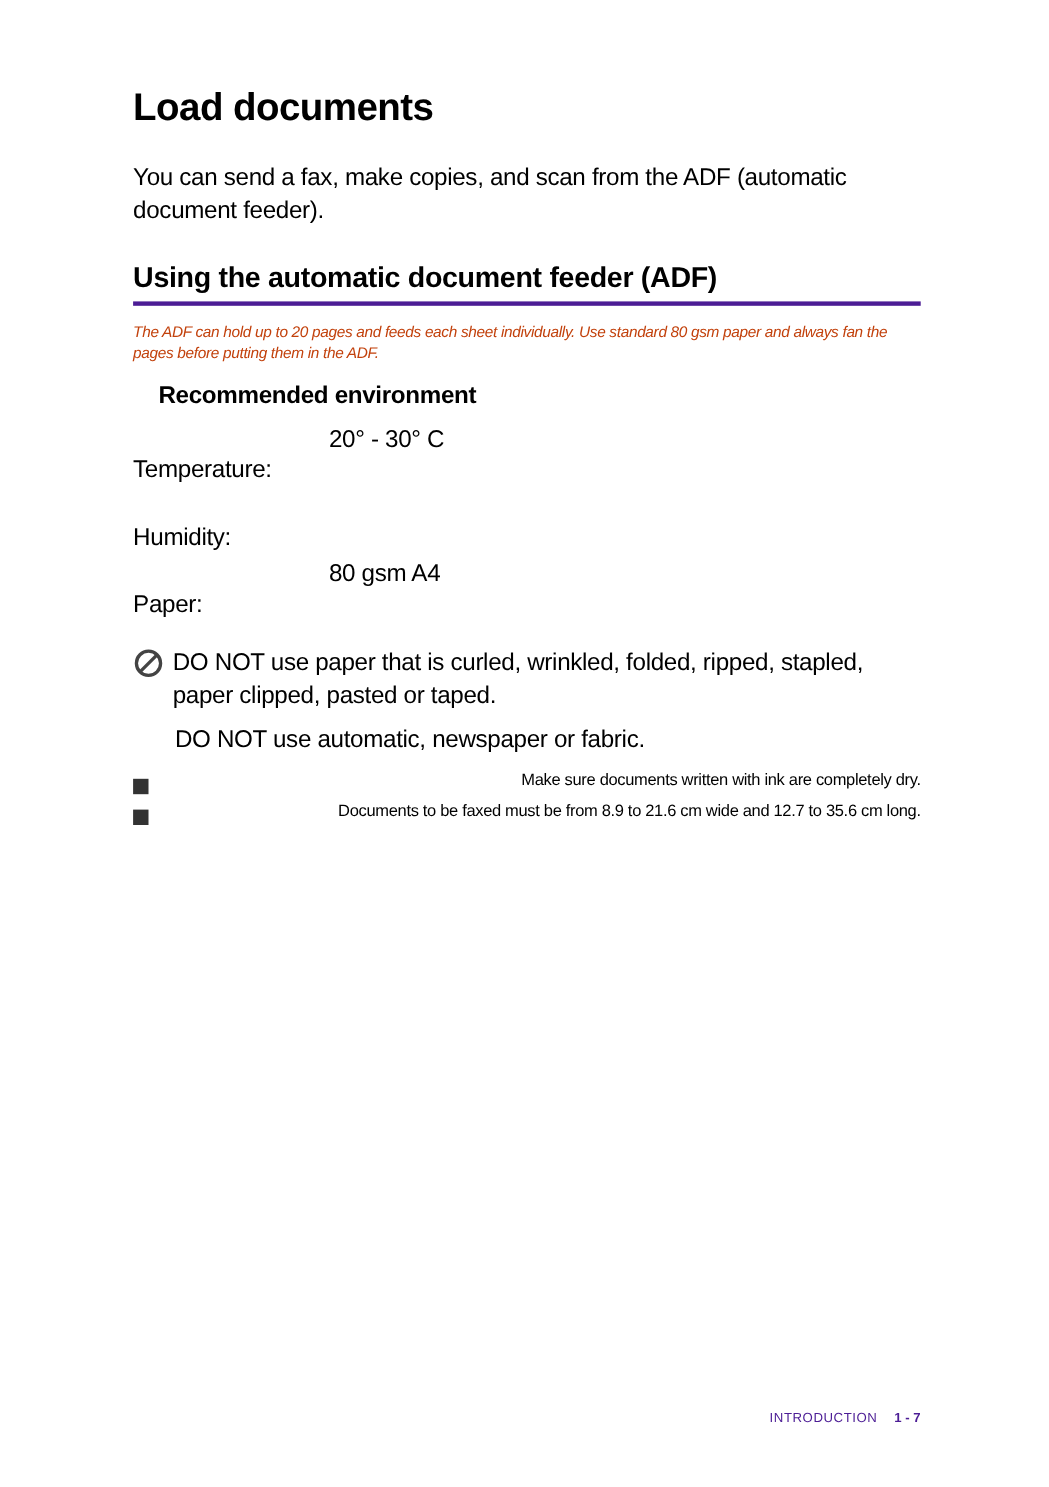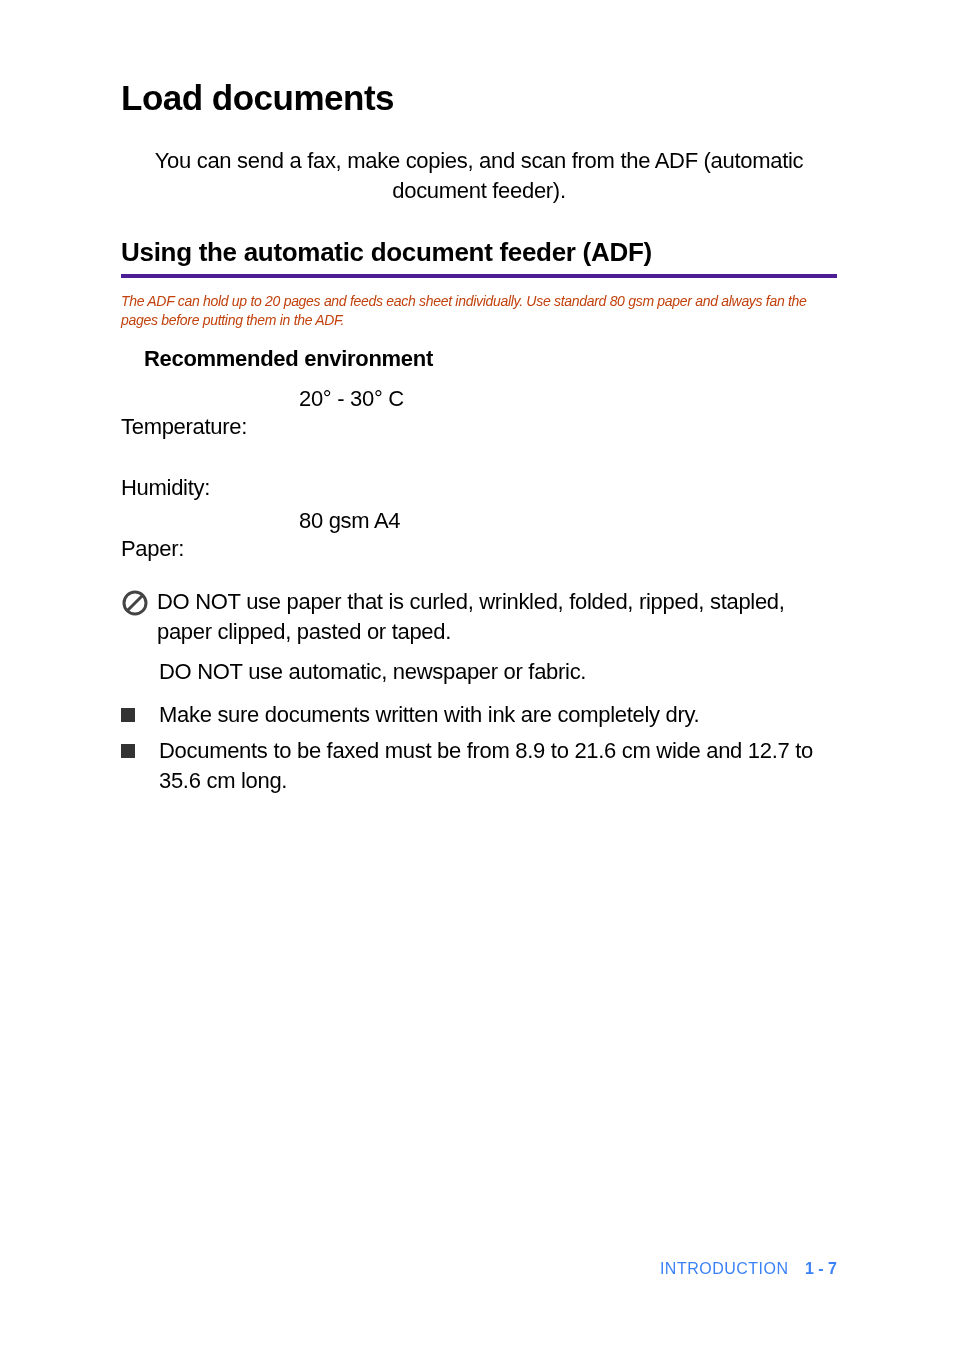--- a/index.html
+++ b/index.html
@@ -21,21 +21,20 @@
       color: #000;
       margin-bottom: 28px;
       letter-spacing: -0.5px;
     }
     .intro-text {
       font-size: 22px;
       color: #000;
       line-height: 1.35;
       margin-bottom: 32px;
       letter-spacing: -0.3px;
-      text-align: center;
     }
     .section-title {
       font-size: 26px;
       font-weight: bold;
       color: #000;
       padding-bottom: 6px;
       border-bottom: 4px solid #4c1d95;
       margin-bottom: 14px;
       letter-spacing: -0.3px;
     }
@@ -97,43 +96,44 @@
       margin-bottom: 14px;
       letter-spacing: -0.3px;
     }
     .bullet-list {
       list-style: none;
       padding: 0;
     }
     .bullet-item {
       display: flex;
       align-items: flex-start;
-      font-size: 22px;
+      font-size: 15px;
       color: #000;
       line-height: 1.35;
       margin-bottom: 6px;
       letter-spacing: -0.3px;
+      text-align: right;
     }
     .bullet-square {
       width: 14px;
       height: 14px;
       background: #333;
       flex-shrink: 0;
       margin-right: 24px;
       margin-top: 8px;
     }
     .bullet-text {
       flex: 1;
     }
     .footer {
       position: absolute;
-      bottom: 74px;
+      bottom: 56px;
       right: 117px;
-      font-size: 16px;
-      color: #3b82f6;
+      font-size: 12px;
+      color: #4c1d95;
     }
     .footer-section {
       letter-spacing: 0.5px;
     }
     .footer-page {
       font-weight: bold;
       margin-left: 12px;
     }
   </style>
 </head>

